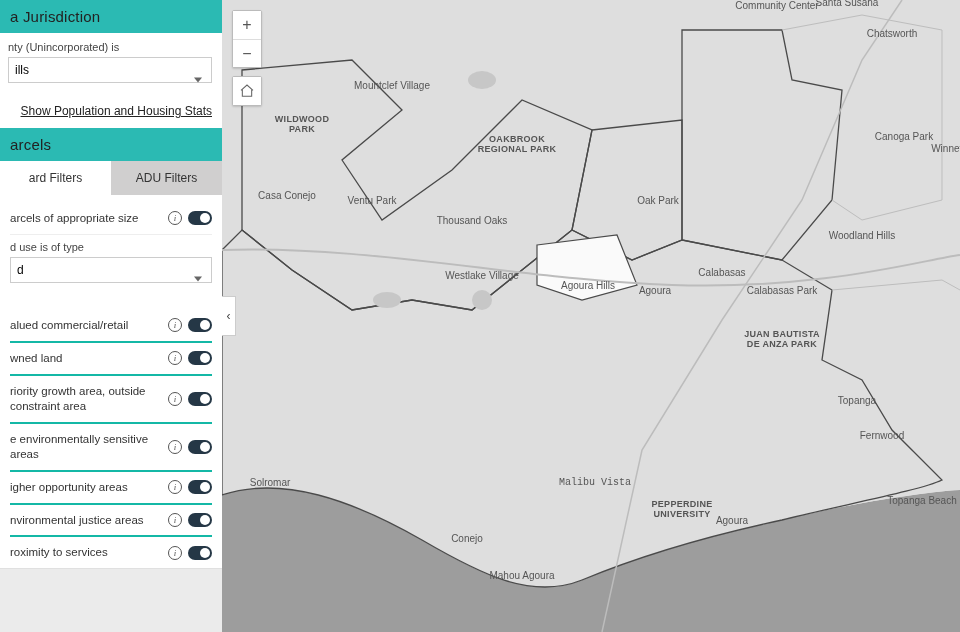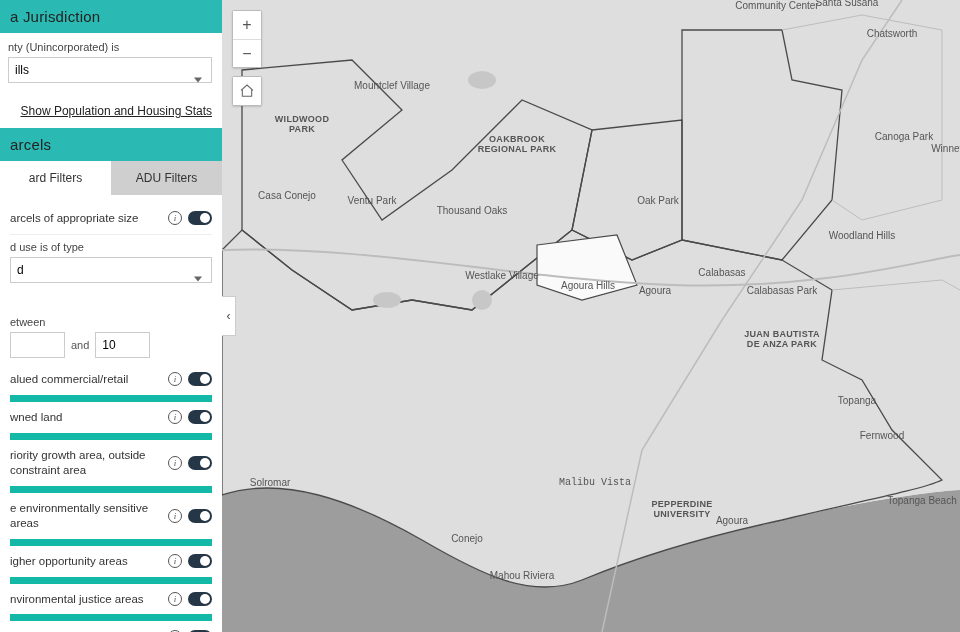--- a/index.html
+++ b/index.html
@@ -34,21 +34,21 @@
   .tabs { display: flex; }
   .tab {
     flex: 1; text-align: center; font-size: 12px; padding: 10px 4px;
     cursor: pointer; color: #333;
   }
   .tab.active { background: #fff; }
   .tab.inactive { background: #d0cfcf; }
   .filters-body { background: #fff; flex: 1; overflow-y: auto; padding: 8px 10px; font-size: 11.5px; color: #333; }
   .filter-row {
     display: flex; align-items: center; justify-content: space-between;
-    padding: 8px 0; border-top: 7px solid #14b8a6;
+    padding: 8px 0; border-top: 2px solid #14b8a6;
   }
   .filter-row:first-of-type { border-top: none; }
   .filter-label { flex: 1; padding-right: 4px; line-height: 1.3; }
   .filter-controls { display: flex; align-items: center; gap: 6px; }
   .info-icon {
     width: 14px; height: 14px; border: 1px solid #555; border-radius: 50%;
     display: inline-flex; align-items: center; justify-content: center;
     font-size: 9px; font-style: italic; font-family: Georgia, serif; color: #555;
     cursor: pointer;
   }
@@ -128,28 +128,20 @@
 
     <div class="landuse-block">
       <span class="small-label">d use is of type</span>
       <div class="select-wrap">
         <select class="select">
           <option>d</option>
         </select>
       </div>
     </div>
 
-    <div class="acre-row">
-      <span class="small-label">etween</span>
-      <div class="acre-inputs">
-        <input type="text" value="" style="">
-        <span class="acre-and">and</span>
-        <input type="text" value="10" style="">
-      </div>
-    </div>
 
     <div id="toggle-rows">
         <div class="filter-row">
           <span class="filter-label">alued commercial/retail</span>
           <div class="filter-controls">
             <span class="info-icon">i</span>
             <span class="toggle"></span>
           </div>
         </div>
         <div class="filter-row">
@@ -225,43 +217,43 @@
 
     <path d="M0,250 C150,245 300,280 450,285 C600,290 700,260 738,255" fill="none" stroke="#bcbcbc" stroke-width="2"></path>
     <path d="M380,632 L420,450 L500,320 L580,200 L640,60 L680,0" fill="none" stroke="#bcbcbc" stroke-width="1.5"></path>
   </svg>
 
   <div id="map-labels">
       <div class="map-label" style="left: 170px; top: 85px;">Mountclef Village</div>
       <div class="map-label park" style="left: 80px; top: 125px; white-space: normal; width: 80px;">WILDWOOD PARK</div>
       <div class="map-label" style="left: 65px; top: 195px;">Casa Conejo</div>
       <div class="map-label" style="left: 150px; top: 200px;">Ventu Park</div>
-      <div class="map-label" style="left: 250px; top: 210px;">Thousand Oaks</div>
+      <div class="map-label" style="left: 250px; top: 220px;">Thousand Oaks</div>
       <div class="map-label park" style="left: 295px; top: 145px; white-space: normal; width: 80px;">OAKBROOK REGIONAL PARK</div>
       <div class="map-label" style="left: 436px; top: 200px;">Oak Park</div>
-      <div class="map-label" style="left: 260px; top: 275px; margin-left: 20px;">Westlake Village</div>
+      <div class="map-label" style="left: 260px; top: 275px;">Westlake Village</div>
       <div class="map-label" style="left: 366px; top: 285px;">Agoura Hills</div>
       <div class="map-label" style="left: 433px; top: 290px;">Agoura</div>
       <div class="map-label" style="left: 500px; top: 272px;">Calabasas</div>
       <div class="map-label" style="left: 560px; top: 290px;">Calabasas Park</div>
       <div class="map-label" style="left: 682px; top: 136px;">Canoga Park</div>
       <div class="map-label" style="left: 730px; top: 148px;">Winnetka</div>
       <div class="map-label" style="left: 640px; top: 235px;">Woodland Hills</div>
       <div class="map-label" style="left: 670px; top: 33px;">Chatsworth</div>
       <div class="map-label" style="left: 625px; top: 2px;">Santa Susana</div>
       <div class="map-label" style="left: 555px; top: 5px;">Community Center</div>
       <div class="map-label park" style="left: 560px; top: 340px; white-space: normal; width: 80px;">JUAN BAUTISTA DE ANZA PARK</div>
       <div class="map-label" style="left: 635px; top: 400px;">Topanga</div>
       <div class="map-label" style="left: 660px; top: 435px;">Fernwood</div>
       <div class="map-label" style="left: 48px; top: 482px;">Solromar</div>
       <div class="map-label" style="left: 373px; top: 482px; font-family: Liberation Mono, monospace;">Malibu Vista</div>
       <div class="map-label park" style="left: 460px; top: 510px; white-space: normal; width: 80px;">PEPPERDINE UNIVERSITY</div>
       <div class="map-label" style="left: 510px; top: 520px;">Agoura</div>
       <div class="map-label" style="left: 245px; top: 538px;">Conejo</div>
-      <div class="map-label" style="left: 300px; top: 575px;">Mahou Riviera</div>
+      <div class="map-label" style="left: 300px; top: 575px;">Mahou Agoura</div>
       <div class="map-label" style="left: 700px; top: 500px;">Topanga Beach</div>
     </div>
 
   <div class="map-controls">
     <div class="ctrl-group">
       <div class="ctrl-btn">+</div>
       <div class="ctrl-btn">−</div>
     </div>
     <div class="ctrl-group home-btn">
       <div class="ctrl-btn">

